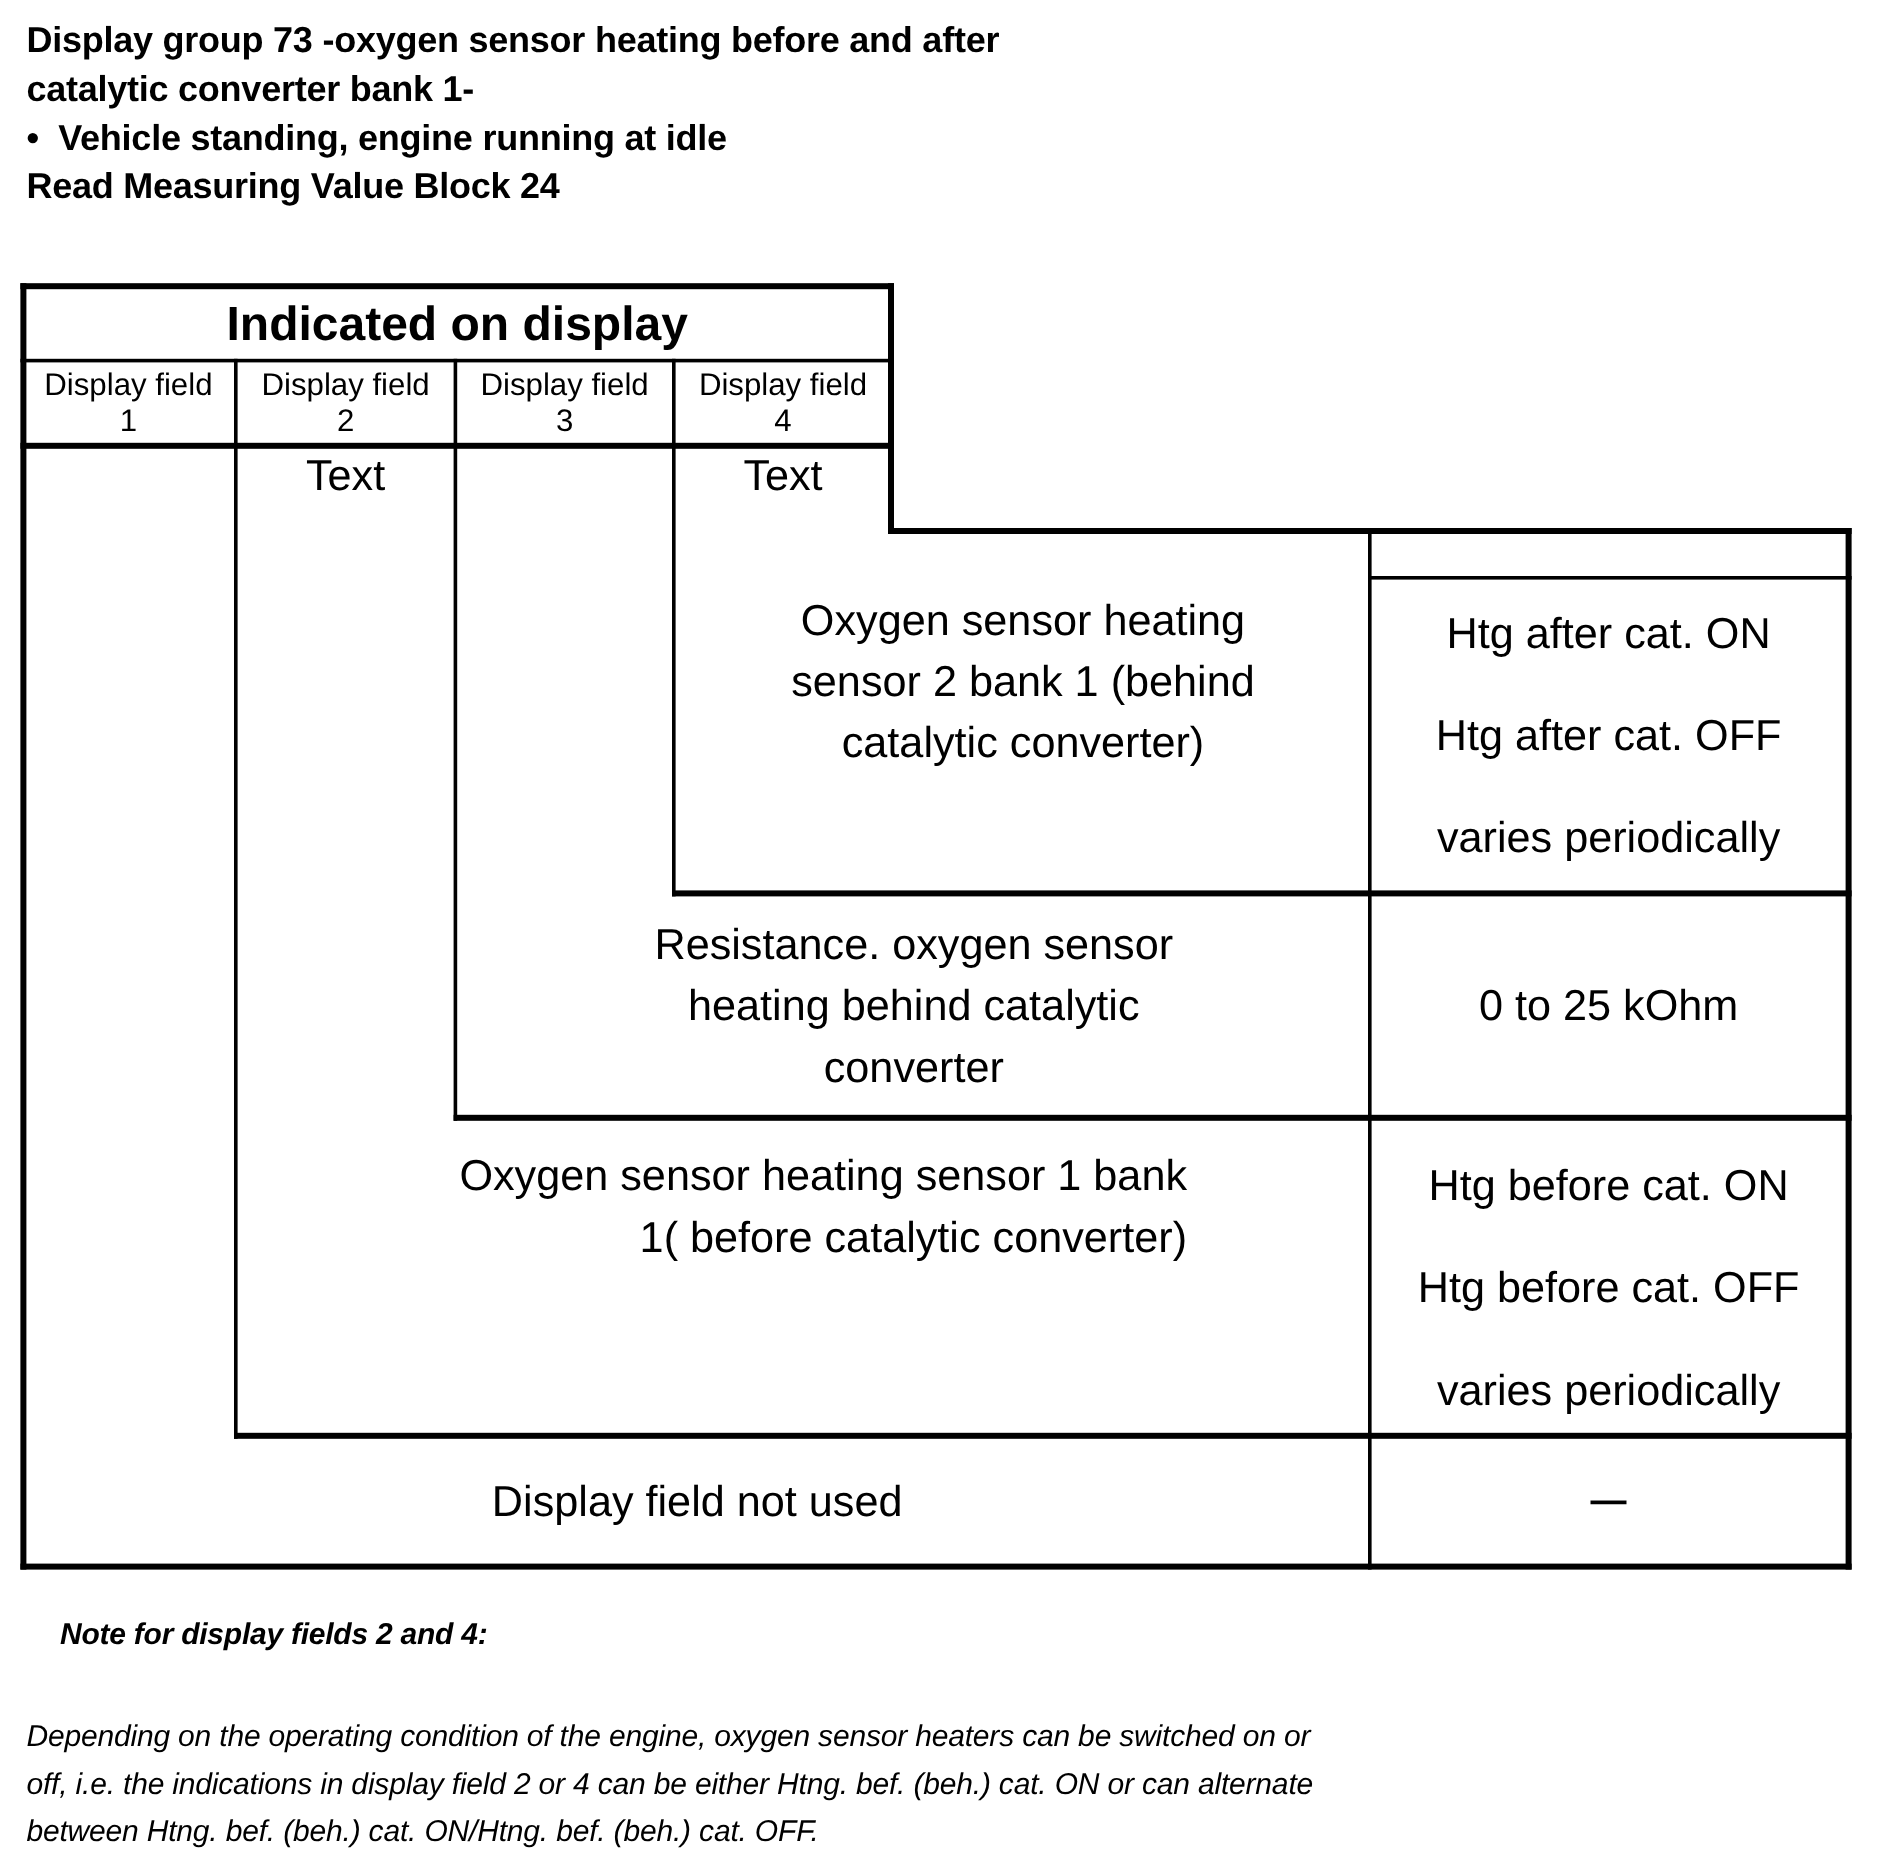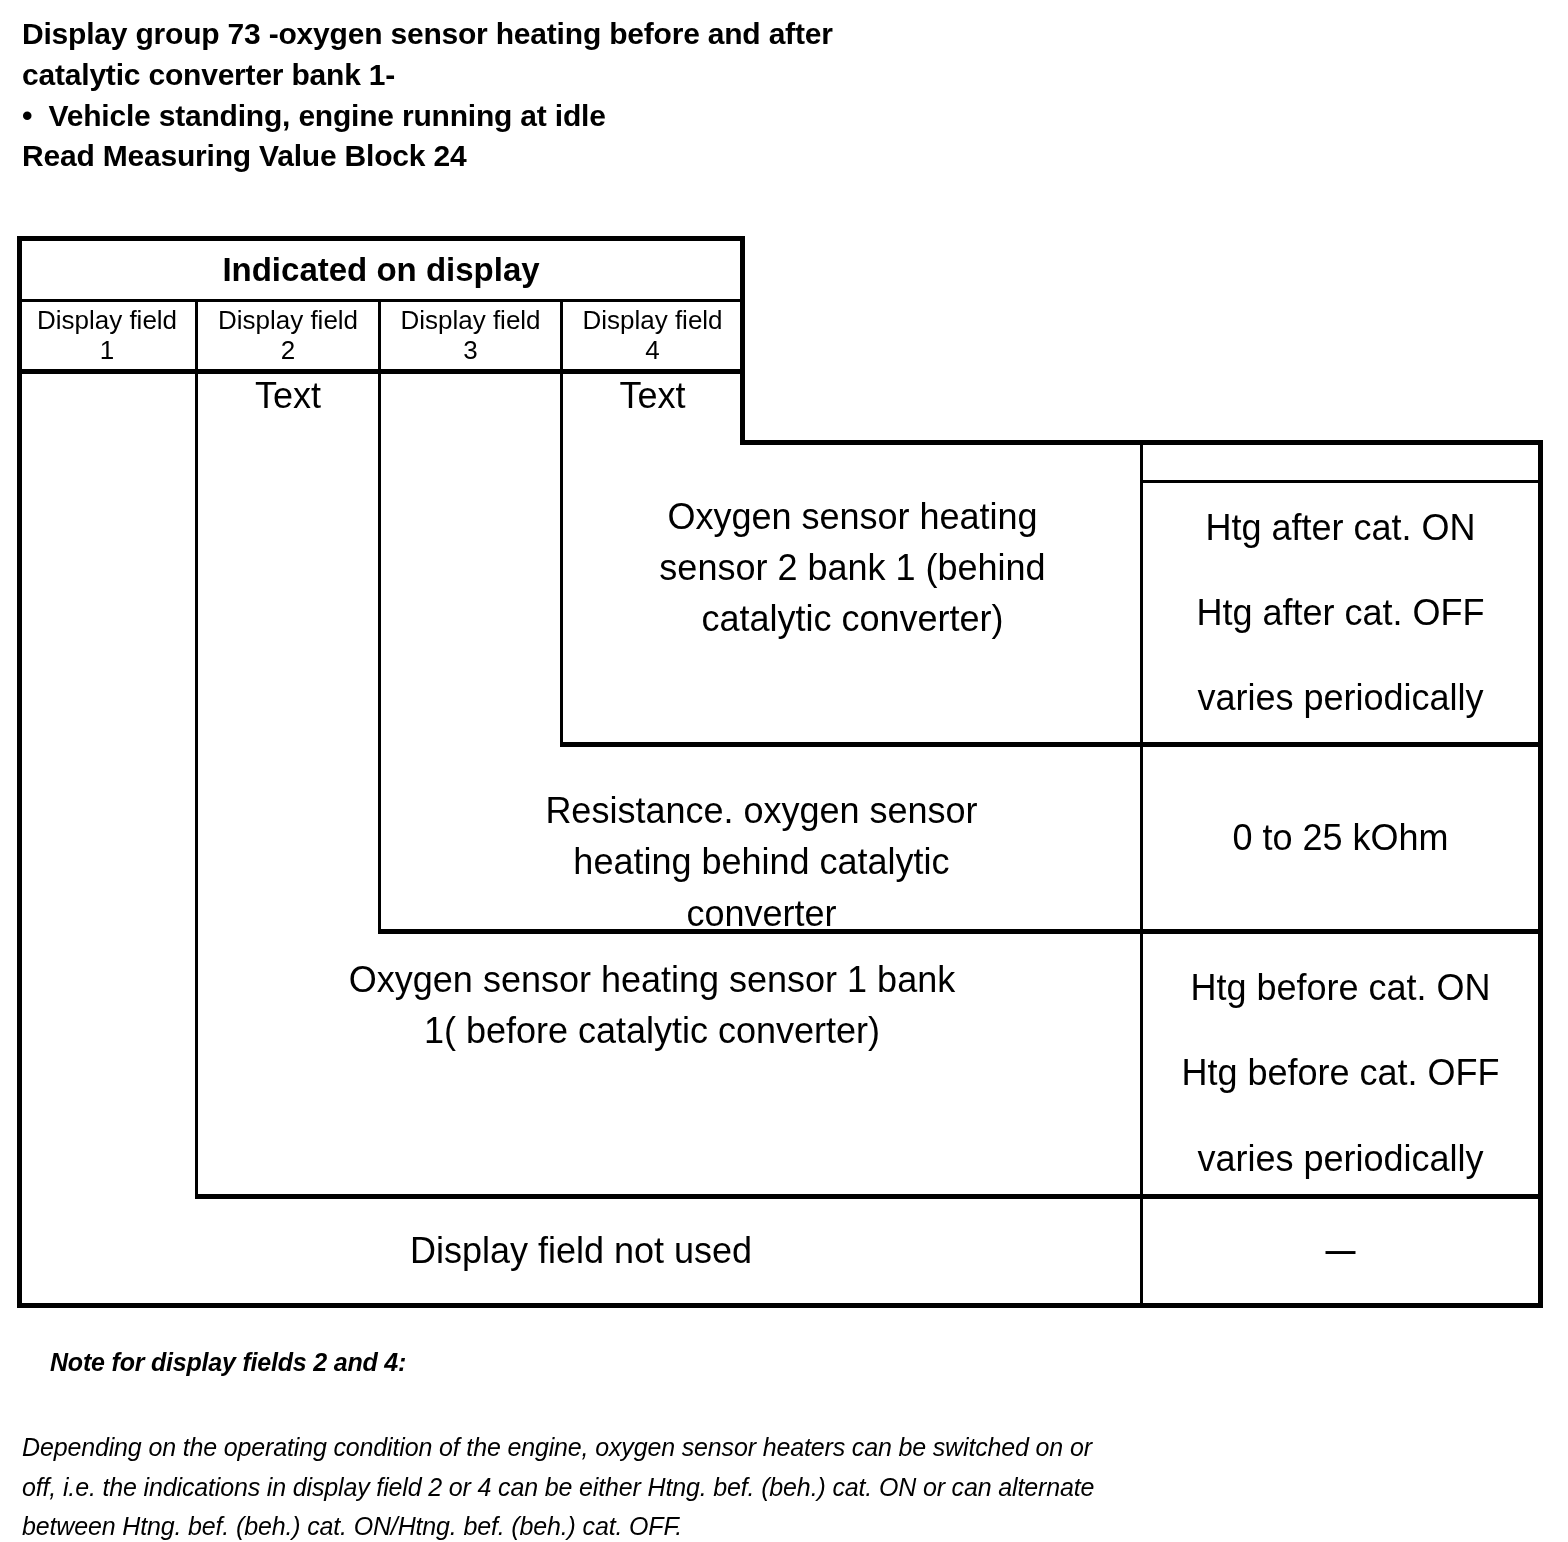--- a/index.html
+++ b/index.html
@@ -59,21 +59,21 @@
     position: absolute;
     display: flex;
     align-items: center;
     justify-content: center;
     text-align: center;
     font-size: 36px;
     line-height: 1.42;
     white-space: pre-line;
   }
   .cell.bold { font-weight: bold; }
-  .cell.big  { font-size: 33px; font-weight: bold; }
+  .cell.big  { font-size: 40px; font-weight: bold; }
   .cell.hdr  { font-size: 26px; line-height: 1.12; }
   .cell.spec {
     flex-direction: column;
     justify-content: center;
     gap: 34px;
     border-radius: 19px;
   }
   .cell.spec .sv { display: block; }
 
   .dash {
@@ -154,28 +154,28 @@
 
   <div class="cell" style="left:565px; top:445px; width:575px; height:245px; padding:0 12px; box-sizing:border-box;">Oxygen sensor heating
 sensor 2 bank 1 (behind
 catalytic converter)</div>
   <div class="cell spec" style="left:1143px; top:483px; width:395px; height:259px;">
     <span class="sv">Htg after cat. ON</span>
     <span class="sv">Htg after cat. OFF</span>
     <span class="sv">varies periodically</span>
   </div>
 
-  <div class="cell" style="left:383px; top:747px; width:757px; height:182px; padding:0 12px; box-sizing:border-box;margin-top:24px;">Resistance. oxygen sensor
+  <div class="cell" style="left:383px; top:747px; width:757px; height:182px; padding:0 12px; box-sizing:border-box;">Resistance. oxygen sensor
 heating behind catalytic
 converter</div>
   <div class="cell spec" style="left:1143px; top:747px; width:395px; height:182px;">
     <span class="sv">0 to 25 kOhm</span>
   </div>
 
-  <div class="cell" style="left:182px; top:955px; width:940px; height:100px; padding:0 12px; box-sizing:border-box;">Oxygen sensor heating sensor 1 bank
+  <div class="cell" style="left:216px; top:955px; width:940px; height:100px; padding:0 12px; box-sizing:border-box;text-align:right;">Oxygen sensor heating sensor 1 bank
 1( before catalytic converter)</div>
   <div class="cell spec" style="left:1143px; top:952px; width:395px; height:242px;">
     <span class="sv">Htg before cat. ON</span>
     <span class="sv">Htg before cat. OFF</span>
     <span class="sv">varies periodically</span>
   </div>
 
   <div class="cell" style="left:22px; top:1199px; width:1118px; height:104px;">Display field not used</div>
   <div class="cell dash" style="left:1143px; top:1199px; width:395px; height:104px;">—</div>
 

